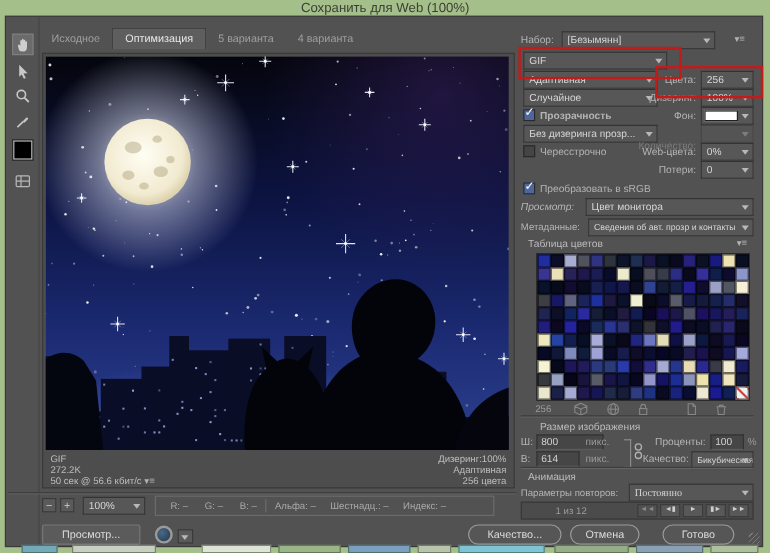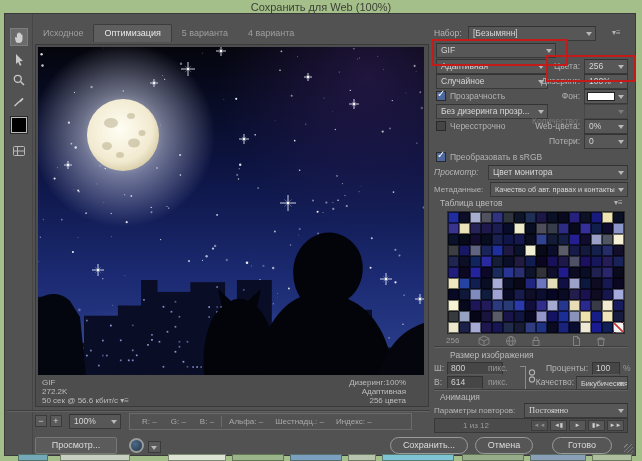--- a/index.html
+++ b/index.html
@@ -12,21 +12,21 @@
   .tool.active{background:#6b6b6b;border:1px solid #7d7d7d;box-sizing:border-box;}
   
   .tabsbar{position:absolute;left:28px;top:8px;height:21px;}
   .tab{display:inline-block;padding:4px 10px 4px 10px;font-size:9px;color:#9f9f9f;cursor:default;}
   .tab.active{background:#5e5e5e;color:#e8e8e8;border:1px solid #3c3c3c;border-bottom:none;border-radius:2px 2px 0 0;padding:3px 10px 4px;}
   
   .preview{position:absolute;left:30px;top:30px;width:392px;height:361px;background:#4d4d4d;border:1px solid #3a3a3a;box-sizing:content-box;}
   .scene{position:absolute;left:2px;top:2px;}
   .meta{position:absolute;left:0;top:331px;width:392px;height:30px;font-size:8px;color:#bdbdbd;line-height:9px;}
   .meta .ml{position:absolute;left:6px;top:2px;}
-  .meta .mr{position:absolute;right:22px;top:2px;text-align:right;margin-left:45px;}
+  .meta .mr{position:absolute;right:6px;top:2px;text-align:right;margin-left:45px;}
   .menuglyph{color:#b3b3b3;font-size:8px;}
   
   .dd{position:absolute;height:15px;background:#575757;border:1px solid #393939;border-top-color:#333;box-sizing:border-box;font-size:8.5px;color:#d6d6d6;line-height:13px;padding:0 13px 0 4px;white-space:nowrap;overflow:hidden;}
   .caret{position:absolute;right:3px;top:5px;width:0;height:0;border-left:3px solid transparent;border-right:3px solid transparent;border-top:4px solid #b8b8b8;}
   .plabel{position:absolute;height:15px;font-size:8.5px;color:#b4b4b4;line-height:15px;white-space:nowrap;}
   .ralign{text-align:right;}
   .cb{position:absolute;width:10px;height:10px;background:#454545;border:1px solid #2a2a2a;box-sizing:border-box;}
   .cb.on{background:#4d679c;}
   .chk{position:absolute;left:0px;top:-4px;color:#fff;font-size:10px;}
   .dis{opacity:.42;}
@@ -495,21 +495,21 @@
     <span><span>Альфа:</span> <span>–</span></span>
     <span style="margin-left:12px;"><span>Шестнадц.:</span> <span>–</span></span>
     <span style="margin-left:12px;"><span>Индекс:</span> <span>–</span></span>
   </div>
 
   <div class="btn" style="left:30px;top:423px;width:82px;"><span>Просмотр...</span></div>
   <div style="position:absolute;left:124px;top:424px;width:15px;height:15px;border-radius:50%;border:2px solid #9a9a9a;background:radial-gradient(circle at 35% 35%, #4a6a88, #233648);box-sizing:border-box;"></div>
   <div style="position:absolute;left:143px;top:427px;width:13px;height:12px;background:#5a5a5a;border:1px solid #3a3a3a;box-sizing:border-box;">
       <i class="caret" style="right:3px;top:4px;"></i>
     </div>
-  <div class="pill" style="left:385px;top:423px;width:78px;"><span>Сохранить...</span></div>
+  <div class="pill" style="left:385px;top:423px;width:78px;"><span>Качество...</span></div>
   <div class="pill" style="left:470px;top:423px;width:58px;"><span>Отмена</span></div>
   <div class="pill" style="left:547px;top:423px;width:60px;"><span>Готово</span></div>
   <div class="grip"></div>
 
   <div class="panel">
 
     <span class="plabel" style="left:2px;top:0px;">Набор:</span>
     <div class="dd" style="left:36px;top:0px;width:128px;">
       <span>[Безымянн]</span><i class="caret"></i>
     </div>
@@ -531,21 +531,21 @@
       <span>Случайное</span><i class="caret"></i>
     </div>
     <span class="plabel ralign" style="left:82px;top:48px;width:66px;">Дизеринг:</span>
     <div class="dd" style="left:152px;top:48px;width:44px;">
       <span>100%</span><i class="caret"></i>
     </div>
 
     <span class="cb on" style="left:4px;top:65px;">
         <span class="chk">✓</span>
       </span>
-    <span class="plabel" style="left:18px;top:63px;">Прозрачность</span>
+    <span class="plabel" style="left:18px;top:63px;font-weight:bold;">Прозрачность</span>
     <span class="plabel ralign" style="left:82px;top:63px;width:66px;">Фон:</span>
     <div class="dd" style="left:152px;top:63px;width:44px;">
       <span class="swatchw"></span>
         <i class="caret"></i>
     </div>
 
     <div class="dd" style="left:4px;top:78px;width:112px;">
       <span>Без дизеринга прозр...</span><i class="caret"></i>
     </div>
     <span class="plabel ralign dis" style="left:82px;top:88px;width:66px;text-align:right;">Количество:</span>
@@ -570,21 +570,21 @@
       </span>
     <span class="plabel" style="left:18px;top:124px;">Преобразовать в sRGB</span>
 
     <span class="plabel" style="left:2px;top:139px;font-style:italic;">Просмотр:</span>
     <div class="dd" style="left:56px;top:139px;width:140px;">
       <span>Цвет монитора</span><i class="caret"></i>
     </div>
 
     <span class="plabel" style="left:2px;top:156px;font-size:8px;">Метаданные:</span>
     <div class="dd" style="left:58px;top:156px;width:138px;font-size:7.3px;">
-      <span>Качество об авт. правах и контакты</span><i class="caret"></i>
+      <span>Сведения об авт. прозр и контакты</span><i class="caret"></i>
     </div>
 
     <span class="shead" style="left:8px;top:172px;">Таблица цветов</span>
     <span class="menuglyph" style="position:absolute;left:182px;top:172px;">▾≡</span>
 
     <div id="palette">
         <div style="background: rgb(32, 45, 159);"></div>
         <div style="background: rgb(12, 13, 38);"></div>
         <div style="background: rgb(168, 174, 208);"></div>
         <div style="background: rgb(80, 83, 94);"></div>

